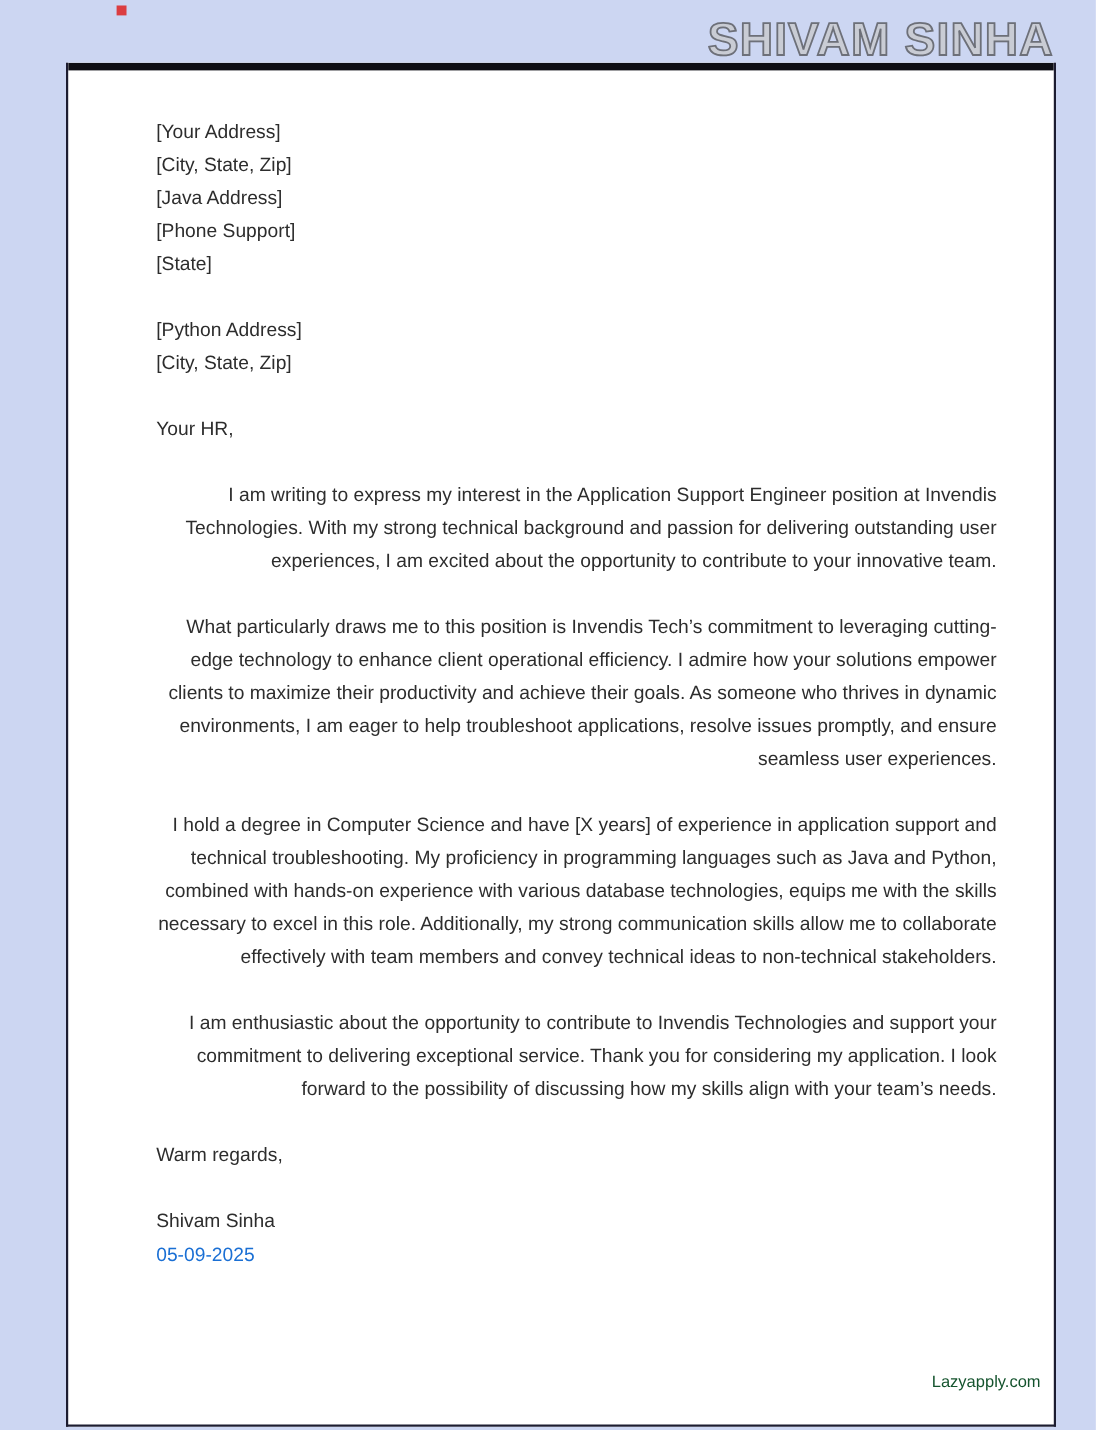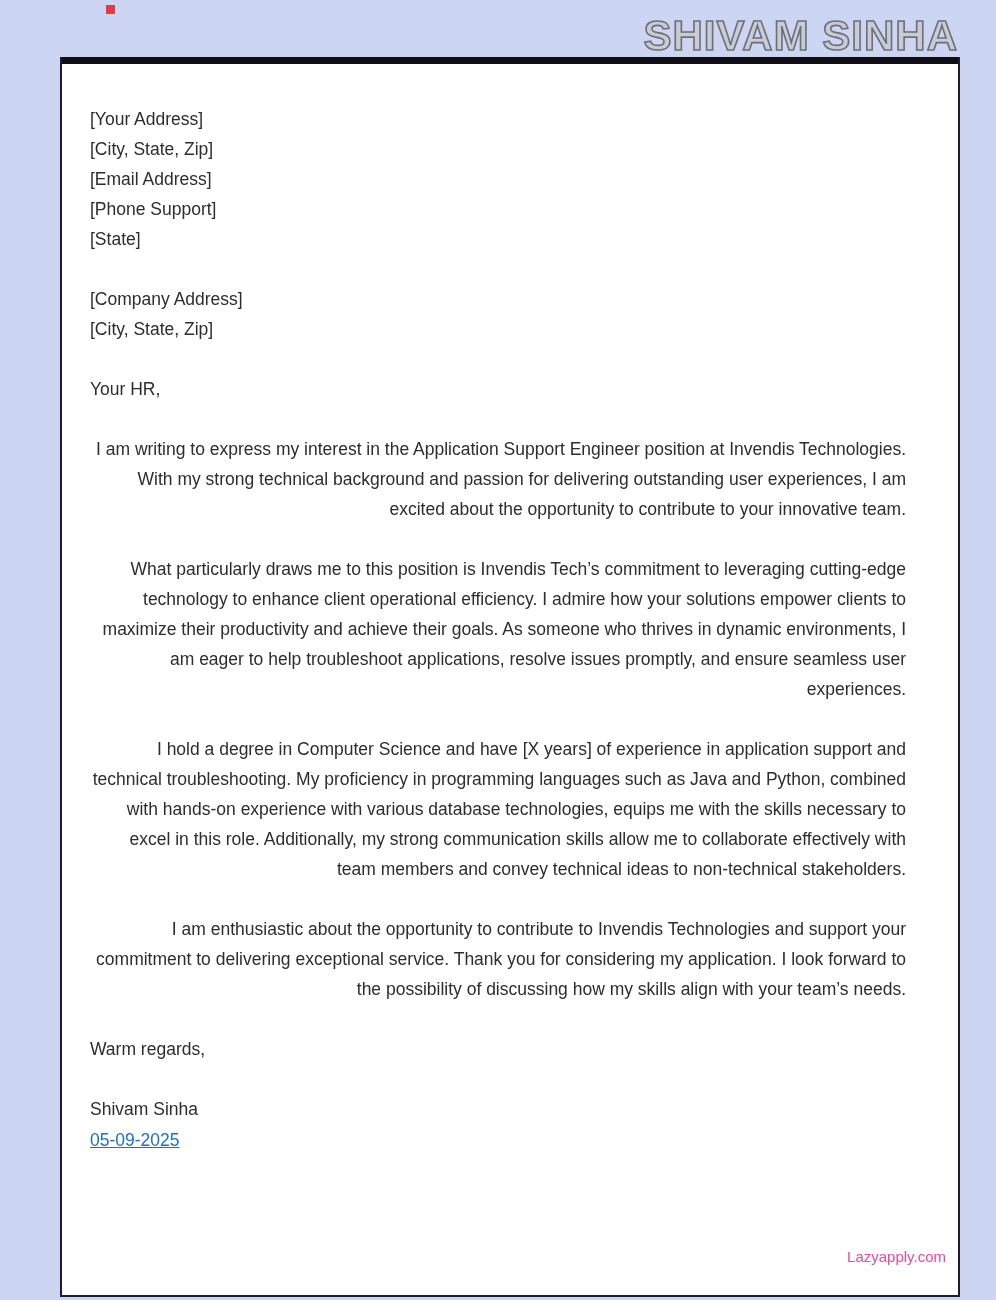--- a/index.html
+++ b/index.html
@@ -38,66 +38,65 @@
     background: #ffffff;
     border: 2px solid #1c1c30;
     border-top: none;
     overflow: hidden;
   }
   .top-bar {
     width: 100%; height: 7px;
     background: #0e0e14;
   }
   .content {
-    padding: 40px 52px 0 28px;
+    padding: 40px 52px 0 80px;
     font-size: 17.5px;
     line-height: 30px;
     color: #2d2d2d;
   }
   .block { margin-bottom: 30px; }
   .para  { margin-bottom: 30px; text-align: right; }
   .date-link {
     display: inline-block;
     margin-top: 4px;
     line-height: 24px;
     color: #1a6fd4;
-    text-decoration: underline;
     cursor: pointer;
   }
   .watermark {
     position: absolute;
     right: 12px; top: 1191px;
     font-size: 15px;
-    color: #ec4899;
+    color: #14532d;
   }
 </style>
 </head>
 <body>
 
 <div class="canvas">
 
   <div class="corner-mark"></div>
 
   <div class="header-name">SHIVAM SINHA</div>
 
   <div class="page">
     <div class="top-bar"></div>
 
     <div class="content">
 
       <div class="block">
         <div>[Your Address]</div>
         <div>[City, State, Zip]</div>
-        <div>[Email Address]</div>
+        <div>[Java Address]</div>
         <div>[Phone Support]</div>
         <div>[State]</div>
       </div>
 
       <div class="block">
-        <div>[Company Address]</div>
+        <div>[Python Address]</div>
         <div>[City, State, Zip]</div>
       </div>
 
       <div class="block">Your HR,</div>
 
       <div class="para">I am writing to express my interest in the Application Support Engineer position at Invendis Technologies. With my strong technical background and passion for delivering outstanding user experiences, I am excited about the opportunity to contribute to your innovative team.</div>
       <div class="para">What particularly draws me to this position is Invendis Tech’s commitment to leveraging cutting-edge technology to enhance client operational efficiency. I admire how your solutions empower clients to maximize their productivity and achieve their goals. As someone who thrives in dynamic environments, I am eager to help troubleshoot applications, resolve issues promptly, and ensure seamless user experiences.</div>
       <div class="para">I hold a degree in Computer Science and have [X years] of experience in application support and technical troubleshooting. My proficiency in programming languages such as Java and Python, combined with hands-on experience with various database technologies, equips me with the skills necessary to excel in this role. Additionally, my strong communication skills allow me to collaborate effectively with team members and convey technical ideas to non-technical stakeholders.</div>
       <div class="para">I am enthusiastic about the opportunity to contribute to Invendis Technologies and support your commitment to delivering exceptional service. Thank you for considering my application. I look forward to the possibility of discussing how my skills align with your team’s needs.</div>
 

